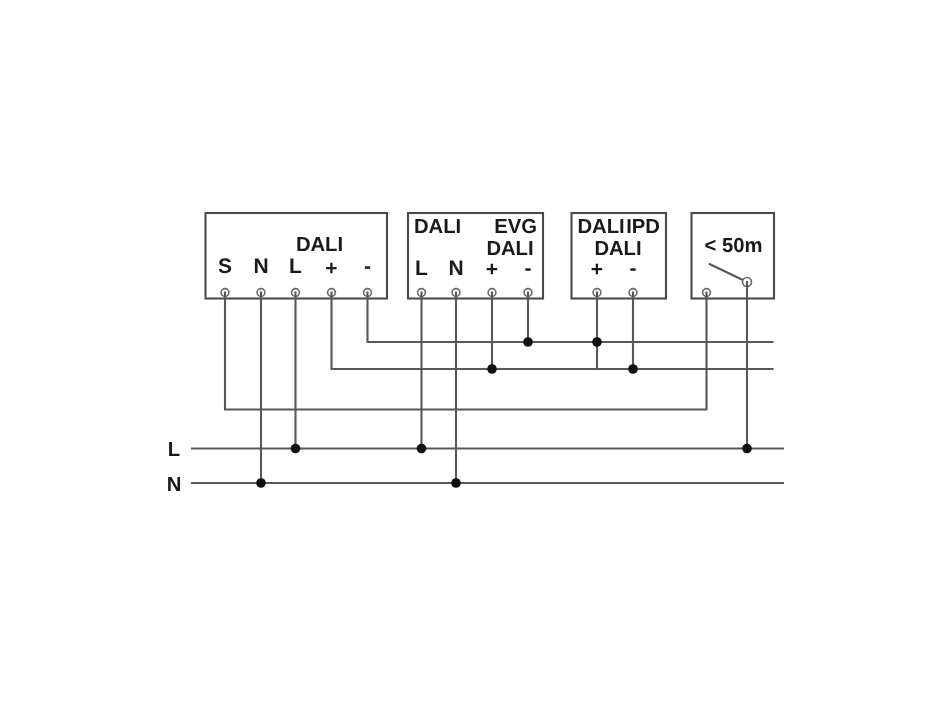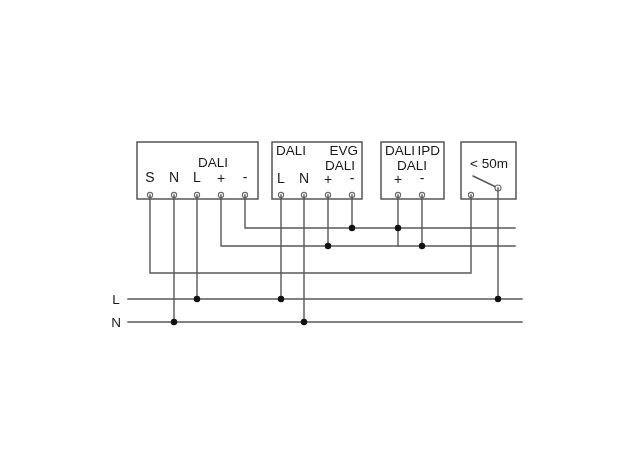--- a/index.html
+++ b/index.html
@@ -2,21 +2,21 @@
 <html><head>
 <meta charset="utf-8">
 <style>
   html,body{margin:0;padding:0;}
   body{
     width:632px;height:474px;
     background:#ffffff;
     font-family:"Liberation Sans", sans-serif;
     overflow:hidden;
   }
-  #stage{position:relative;width:556px;height:474px;}
+  #stage{position:relative;width:556px;height:474px;font-weight:bold;}
   svg{display:block;}
   .wire{stroke:#585858;stroke-width:1.4;fill:none;stroke-linecap:square;}
   .box{stroke:#4a4a4a;stroke-width:1.4;fill:#ffffff;}
   .pin{stroke:#6a6a6a;stroke-width:1.1;fill:#ffffff;}
   .dot{fill:#111111;}
   .lever{stroke:#585858;stroke-width:1.4;fill:none;stroke-linecap:round;}
   text{fill:#1a1a1a;font-family:"Liberation Sans", sans-serif;}
   .t-term{font-size:14px;text-anchor:middle;}
   .t-hdr{font-size:13.5px;}
   .t-bus{font-size:13.5px;text-anchor:middle;}

